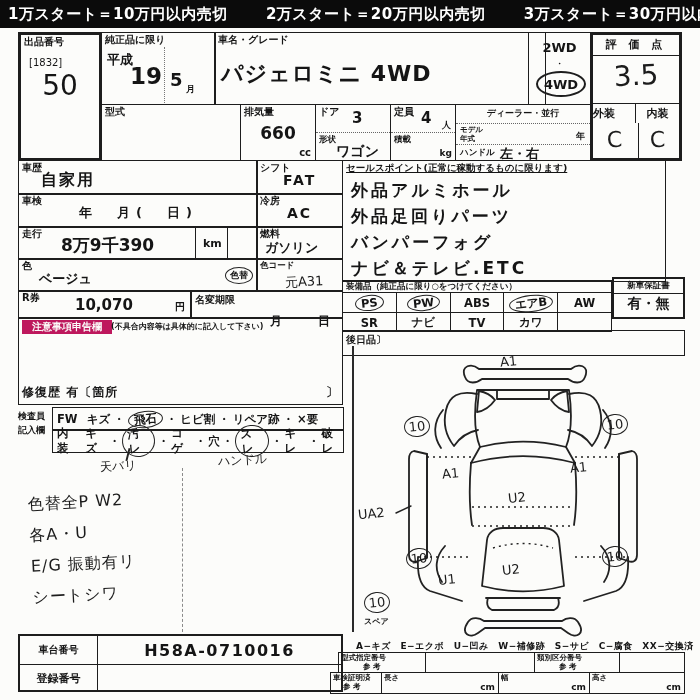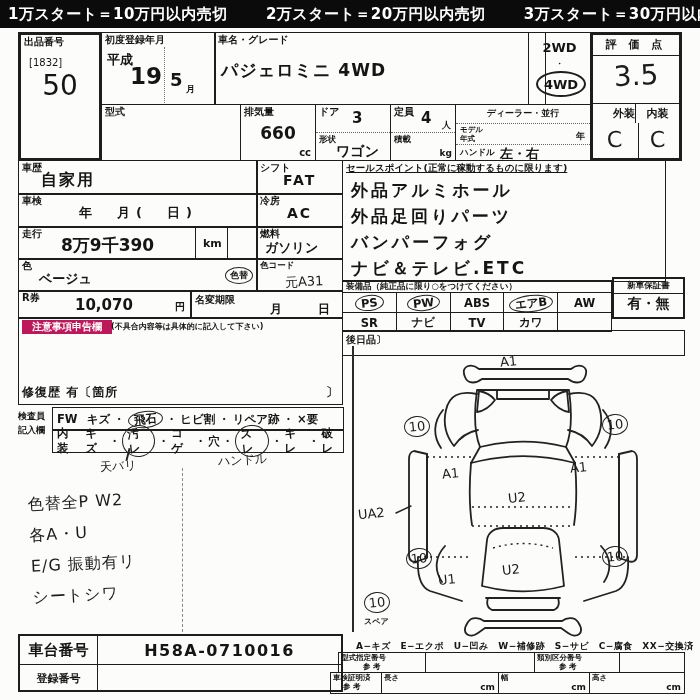--- a/index.html
+++ b/index.html
@@ -36,46 +36,46 @@
     <span>3万スタート＝30万円以内売切</span>
   </div>
 
   <div class="bx thick" style="left:18px;top:32px;width:84px;height:129px;">
     <span class="lbl">出品番号</span>
     <div style="position:absolute;left:8px;top:22px;font-size:10px;">[1832]</div>
     <div style="position:absolute;left:0;top:34px;width:100%;text-align:center;font-size:28px;">50</div>
   </div>
 
   <div class="bx" style="left:101px;top:32px;width:115px;height:73px;">
-    <span class="lbl">初度登録年月</span>
+    <span class="lbl">純正品に限り</span>
     <div style="position:absolute;left:5px;top:18px;font-size:13px;font-weight:bold;">平成</div>
     <div style="position:absolute;left:28px;top:30px;font-size:23px;font-weight:bold;">19</div>
     <div style="position:absolute;left:68px;top:36px;font-size:18px;font-weight:bold;">5</div>
     <div style="position:absolute;left:84px;top:50px;font-size:9px;font-weight:bold;">月</div>
     <div style="position:absolute;left:62px;top:14px;height:56px;border-left:1px dotted #777;"></div>
   </div>
 
   <div class="bx" style="left:214px;top:32px;width:332px;height:73px;">
     <span class="lbl">車名・グレード</span>
-    <div style="position:absolute;left:6px;top:26px;font-size:17px;font-weight:bold;letter-spacing:1px;">パジェロミニ 4WD</div>
+    <div style="position:absolute;left:6px;top:26px;font-size:22px;font-weight:bold;letter-spacing:1px;">パジェロミニ 4WD</div>
   </div>
 
   <div class="bx" style="left:528px;top:32px;width:63px;height:73px;">
     <div style="position:absolute;left:0;top:7px;width:100%;text-align:center;font-size:13px;font-weight:bold;">2WD</div>
     <div style="position:absolute;left:0;top:24px;width:100%;text-align:center;font-size:10px;">・</div>
     <div style="position:absolute;left:7px;top:38px;width:46px;height:22px;border:2px solid #1d1d1d;border-radius:50%;
                 display:flex;align-items:center;justify-content:center;font-size:13px;font-weight:bold;">4WD</div>
   </div>
 
   <div class="bx thick" style="left:590px;top:32px;width:92px;height:129px;">
     <div style="position:absolute;left:0;top:0;width:100%;height:20px;border-bottom:1.5px solid #1d1d1d;
                 text-align:center;font-size:11px;font-weight:bold;letter-spacing:4px;line-height:20px;">評 価 点</div>
     <div class="hand" style="position:absolute;left:0;top:24px;width:100%;text-align:center;font-size:28px;">3.5</div>
     <div style="position:absolute;left:0;top:68px;width:50%;height:20px;box-sizing:border-box;border-top:1.5px solid #1d1d1d;border-right:1.5px solid #1d1d1d;
-                text-align:right;font-size:11px;font-weight:bold;line-height:20px;">外装</div>
+                text-align:left;font-size:11px;font-weight:bold;line-height:20px;">外装</div>
     <div style="position:absolute;right:0;top:68px;width:50%;height:20px;box-sizing:border-box;border-top:1.5px solid #1d1d1d;
                 text-align:center;font-size:11px;font-weight:bold;line-height:20px;">内装</div>
     <div class="hand" style="position:absolute;left:0;top:92px;width:50%;text-align:center;font-size:22px;">C</div>
     <div class="hand" style="position:absolute;right:0;top:92px;width:50%;text-align:center;font-size:22px;">C</div>
     <div style="position:absolute;left:45px;top:88px;height:38px;border-left:1.5px solid #1d1d1d;"></div>
   </div>
 
   <div class="bx" style="left:101px;top:104px;width:140px;height:57px;">
     <span class="lbl">型式</span>
   </div>
@@ -158,21 +158,21 @@
   </div>
 
   <div class="bx" style="left:18px;top:290px;width:174px;height:29px;">
     <span class="lbl">R券</span>
     <div style="position:absolute;left:56px;top:5px;font-size:15px;font-weight:bold;">10,070</div>
     <div style="position:absolute;right:6px;bottom:4px;font-size:10px;font-weight:bold;">円</div>
   </div>
 
   <div class="bx" style="left:190px;top:290px;width:153px;height:29px;">
     <div style="position:absolute;top:2px;left:4px;font-size:10px;font-weight:bold;">名変期限</div>
-    <div style="position:absolute;right:8px;top:10px;font-size:12px;font-weight:bold;letter-spacing:4px;">月　　日</div>
+    <div style="position:absolute;right:8px;top:22px;font-size:12px;font-weight:bold;letter-spacing:4px;">月　　日</div>
   </div>
 
   <div class="bx" style="left:18px;top:317px;width:325px;height:88px;">
     <div style="position:absolute;top:2px;left:3px;font-size:10px;font-weight:bold;background:#be185d;color:#fbfbf9;padding:0 10px;">注意事項申告欄</div>
     <div style="position:absolute;top:3px;left:92px;font-size:8px;font-weight:bold;">(不具合内容等は具体的に記入して下さい)</div>
     <div style="position:absolute;left:3px;bottom:3px;font-size:12px;font-weight:bold;letter-spacing:1px;">修復歴 有〔箇所</div>
     <div style="position:absolute;right:4px;bottom:3px;font-size:12px;font-weight:bold;">〕</div>
   </div>
 
   <div class="bx" style="left:342px;top:160px;width:324px;height:122px;">
@@ -331,21 +331,21 @@
     <span class="mark" style="left:82px;top:222px;">U1</span>
     <span class="mark" style="left:146px;top:212px;">U2</span>
     <span class="mark oval" style="left:8px;top:242px;">10</span>
     <span style="position:absolute;left:8px;top:266px;font-size:8px;font-weight:bold;">スペア</span>
   </div>
 
   <div style="position:absolute;left:356px;top:640px;font-size:9px;font-weight:bold;letter-spacing:.5px;white-space:nowrap;">A−キズ　E−エクボ　U−凹み　W−補修跡　S−サビ　C−腐食　XX−交換済</div>
 
   <div class="bx med" style="left:18px;top:634px;width:325px;height:58px;">
     <div style="position:absolute;left:0;top:0;width:78px;height:29px;box-sizing:border-box;border-right:1.5px solid #1d1d1d;border-bottom:1.5px solid #1d1d1d;
-                display:flex;align-items:center;justify-content:center;font-size:15px;font-weight:bold;">車台番号</div>
+                display:flex;align-items:center;justify-content:center;font-size:10px;font-weight:bold;">車台番号</div>
     <div style="position:absolute;left:78px;top:0;width:243px;height:29px;display:flex;align-items:center;justify-content:center;
                 font-size:16px;font-weight:bold;letter-spacing:1.5px;border-bottom:1.5px solid #1d1d1d;box-sizing:border-box;">H58A-0710016</div>
     <div style="position:absolute;left:0;top:29px;width:78px;height:26px;box-sizing:border-box;border-right:1.5px solid #1d1d1d;
                 display:flex;align-items:center;justify-content:center;font-size:11px;font-weight:bold;">登録番号</div>
   </div>
 
   <div style="position:absolute;left:338px;top:652px;width:347px;height:21px;display:flex;">
     <div class="bx" style="position:relative;width:88px;height:21px;border-width:1px;">
       <div class="tinylbl" style="position:absolute;left:2px;top:1px;">型式指定番号</div>
       <div class="tinylbl" style="position:absolute;left:24px;top:10px;">参 考</div>

